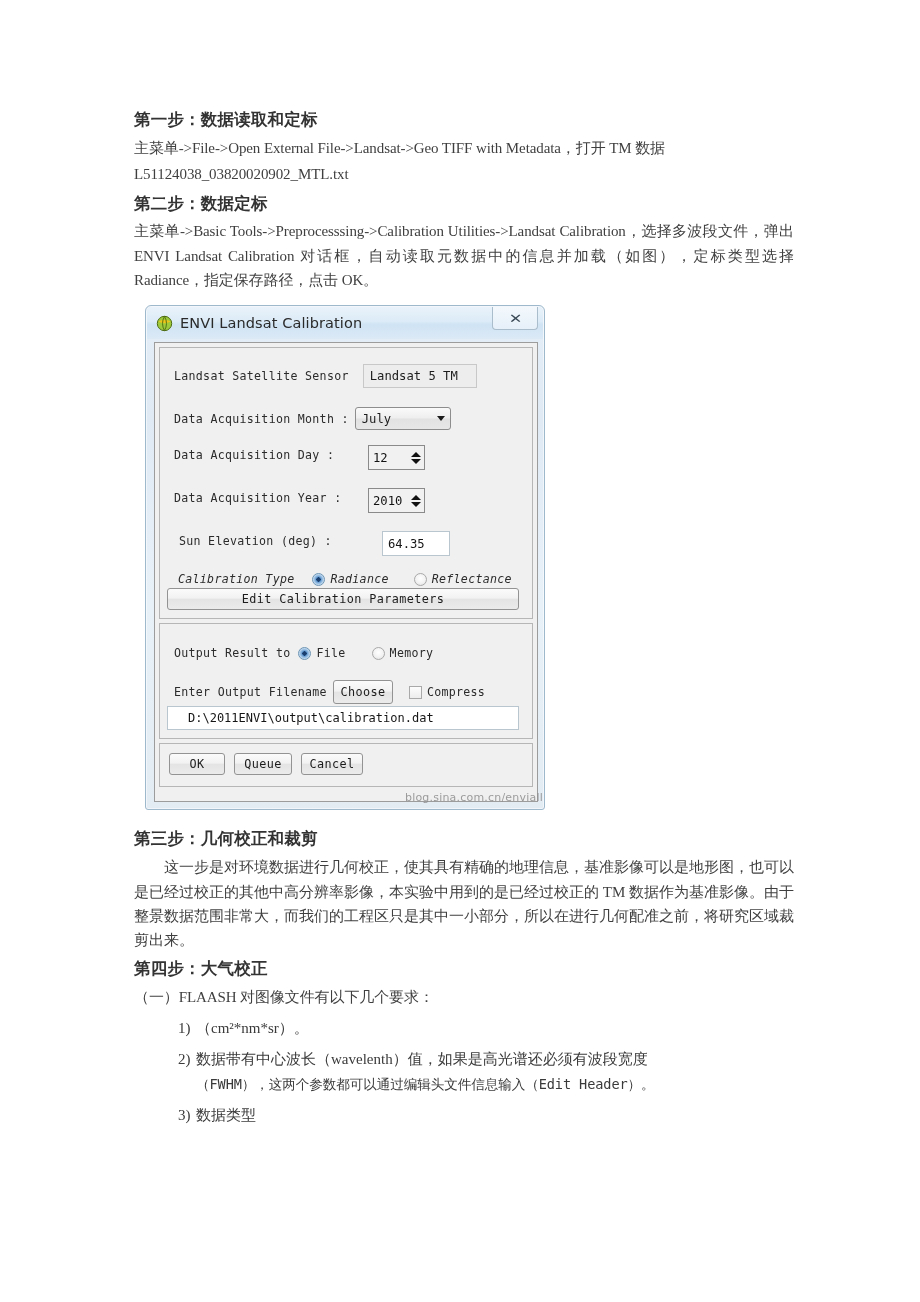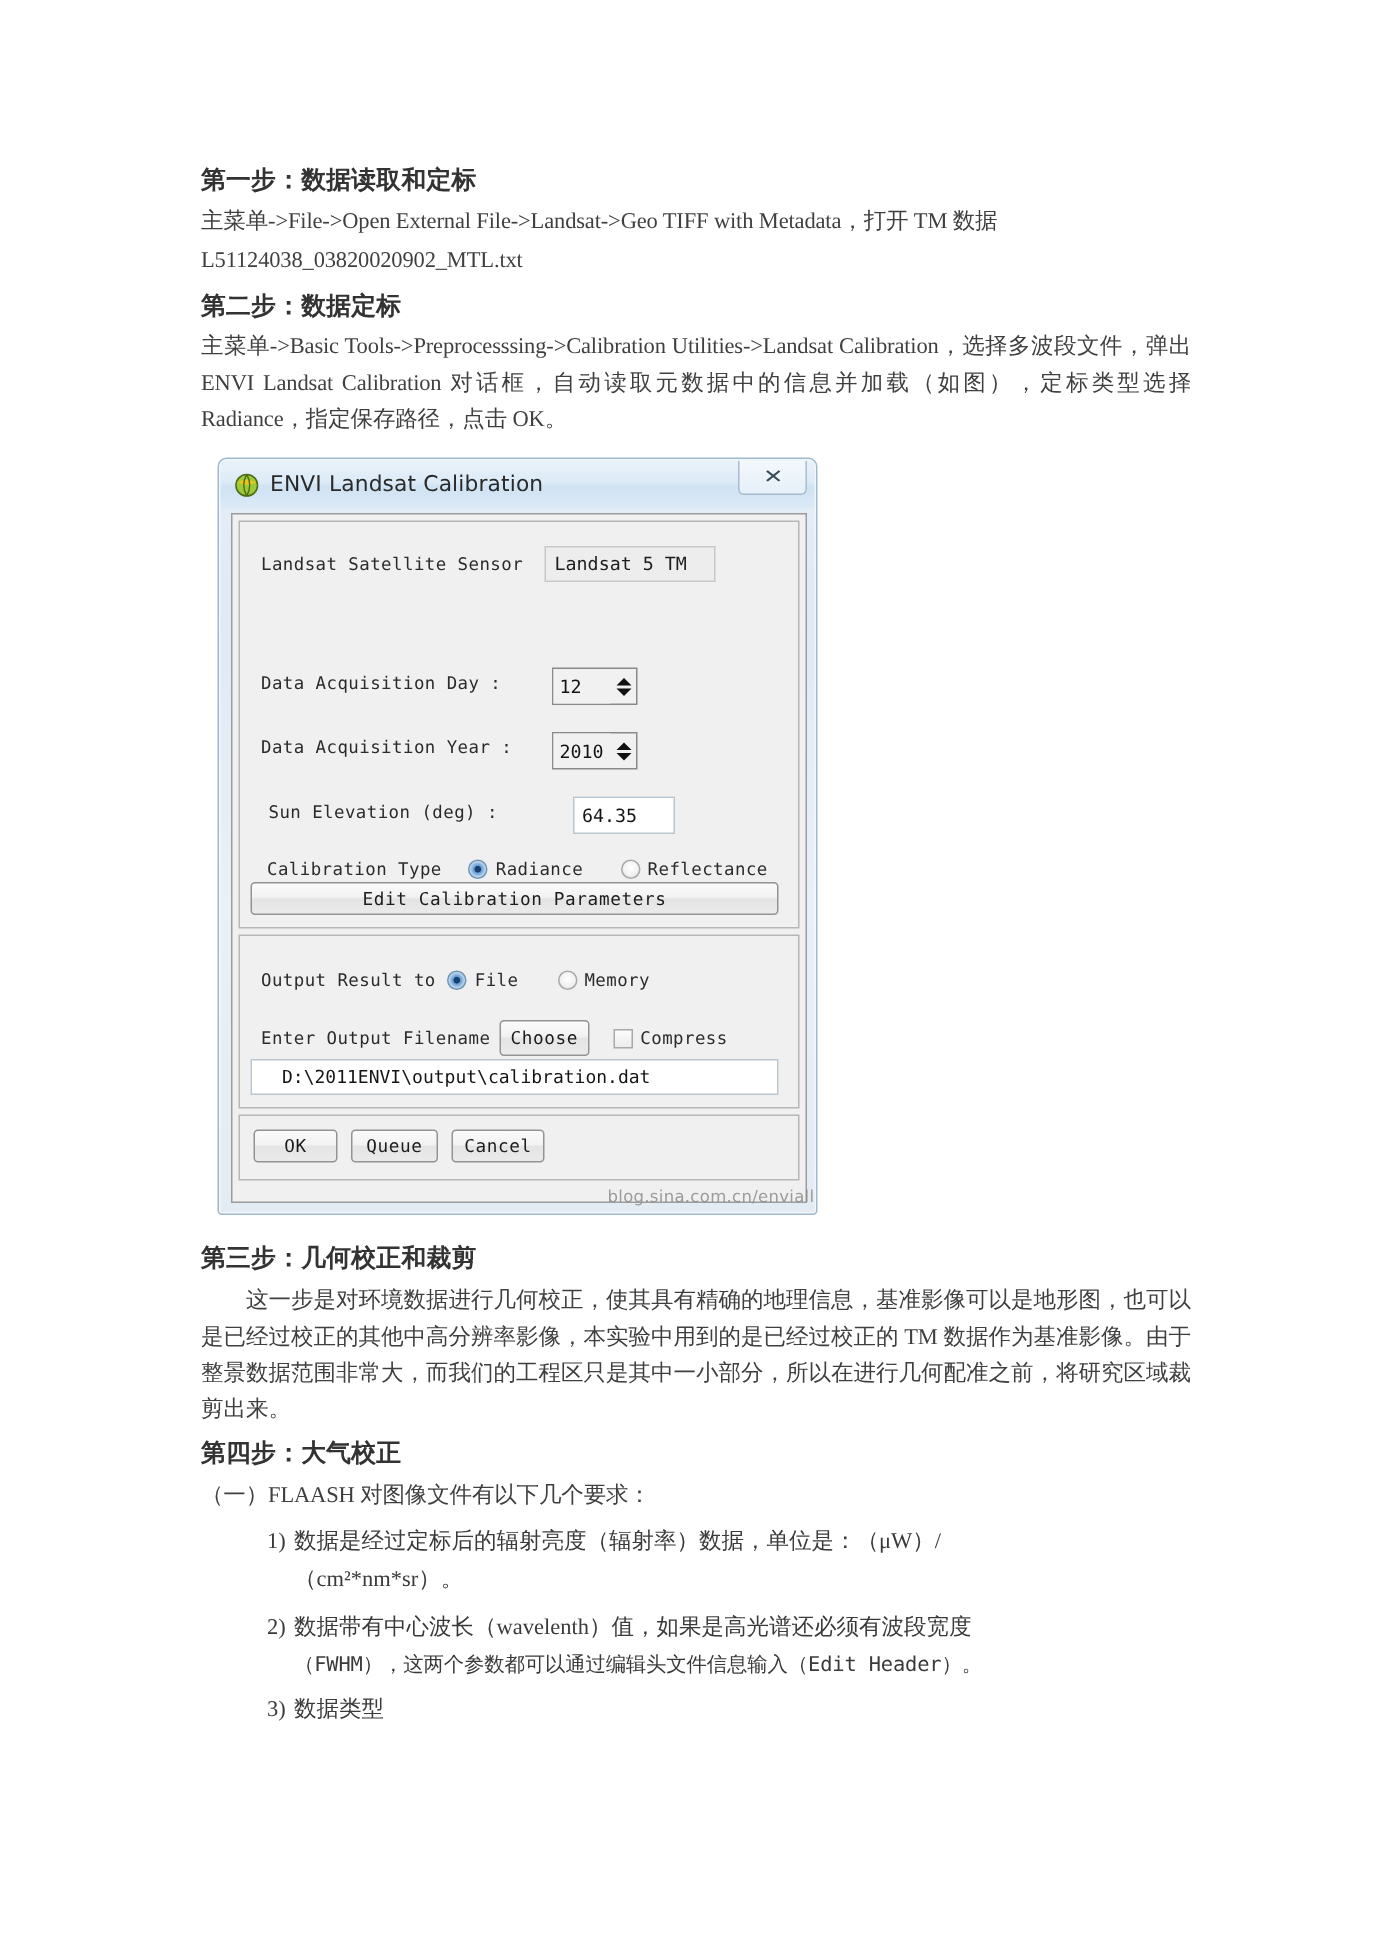--- a/index.html
+++ b/index.html
@@ -393,21 +393,20 @@
     <h2 class="step">第三步：几何校正和裁剪</h2>
     <p class="body indent">这一步是对环境数据进行几何校正，使其具有精确的地理信息，基准影像可以是地形图，也可以是已经过校正的其他中高分辨率影像，本实验中用到的是已经过校正的 TM 数据作为基准影像。由于整景数据范围非常大，而我们的工程区只是其中一小部分，所以在进行几何配准之前，将研究区域裁剪出来。</p>
 
     <h2 class="step">第四步：大气校正</h2>
     <p class="body mono">（一）FLAASH 对图像文件有以下几个要求：</p>
 
     <div class="numlist">
       <div class="numrow">
         <div class="num">1)</div>
         <div class="txt">
-          <span>数据是经过定标后的辐射亮度（辐射率）数据，单位是：（μW）/</span>
           <span class="cont">（cm²*nm*sr）。</span>
         </div>
       </div>
       <div class="numrow">
         <div class="num">2)</div>
         <div class="txt">
           <span>数据带有中心波长（wavelenth）值，如果是高光谱还必须有波段宽度</span>
           <span class="cont mono">（FWHM），这两个参数都可以通过编辑头文件信息输入（Edit Header）。</span>
         </div>
       </div>
@@ -441,20 +440,27 @@
 
         <div class="panel panel-top">
 
           <div class="row" style="top:16px;">
             <span class="dlg-label">Landsat Satellite Sensor</span>
             <div class="sensor-field" style="margin-left:14px;">
               <span>Landsat 5 TM</span>
             </div>
           </div>
 
+          <div class="row" style="top:59px;">
+            <span class="dlg-label">Data Acquisition Month :</span>
+            <div class="combo" style="margin-left:6px;">
+              <span>July</span>
+              <span class="caret"></span>
+            </div>
+          </div>
 
           <div class="row" style="top:100px;">
             <span class="dlg-label">Data Acquisition Day :</span>
           </div>
           <div class="spin" style="position:absolute;left:208px;top:97px;">
             <div class="val">12</div>
             <div class="arrows">
               <span class="ar-up"></span>
               <span class="ar-dn"></span>
             </div>
@@ -471,21 +477,21 @@
             </div>
           </div>
 
           <div class="row" style="top:186px;left:19px;">
             <span class="dlg-label">Sun Elevation (deg) :</span>
           </div>
           <div class="text-field" style="position:absolute;left:222px;top:183px;">
             <span>64.35</span>
           </div>
 
-          <div class="row" style="top:224px;left:18px;">
+          <div class="row" style="top:224px;left:18px;font-style:italic;">
             <span class="dlg-label">Calibration Type</span>
             <span class="radio-grp" style="margin-left:18px;">
               <span class="radio on"></span>
               <span class="dlg-label">Radiance</span>
             </span>
             <span class="radio-grp" style="margin-left:25px;">
               <span class="radio off"></span>
               <span class="dlg-label">Reflectance</span>
             </span>
           </div>

